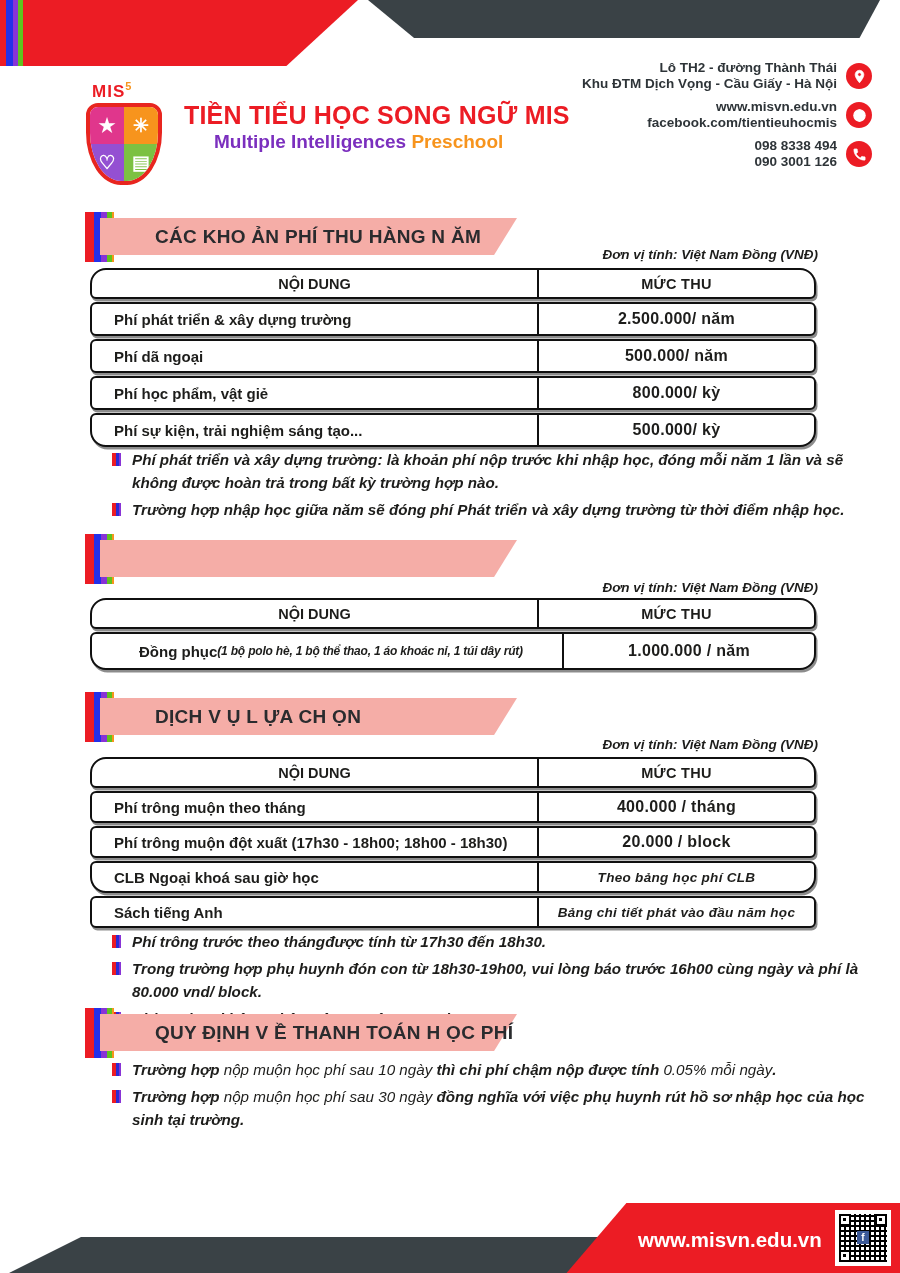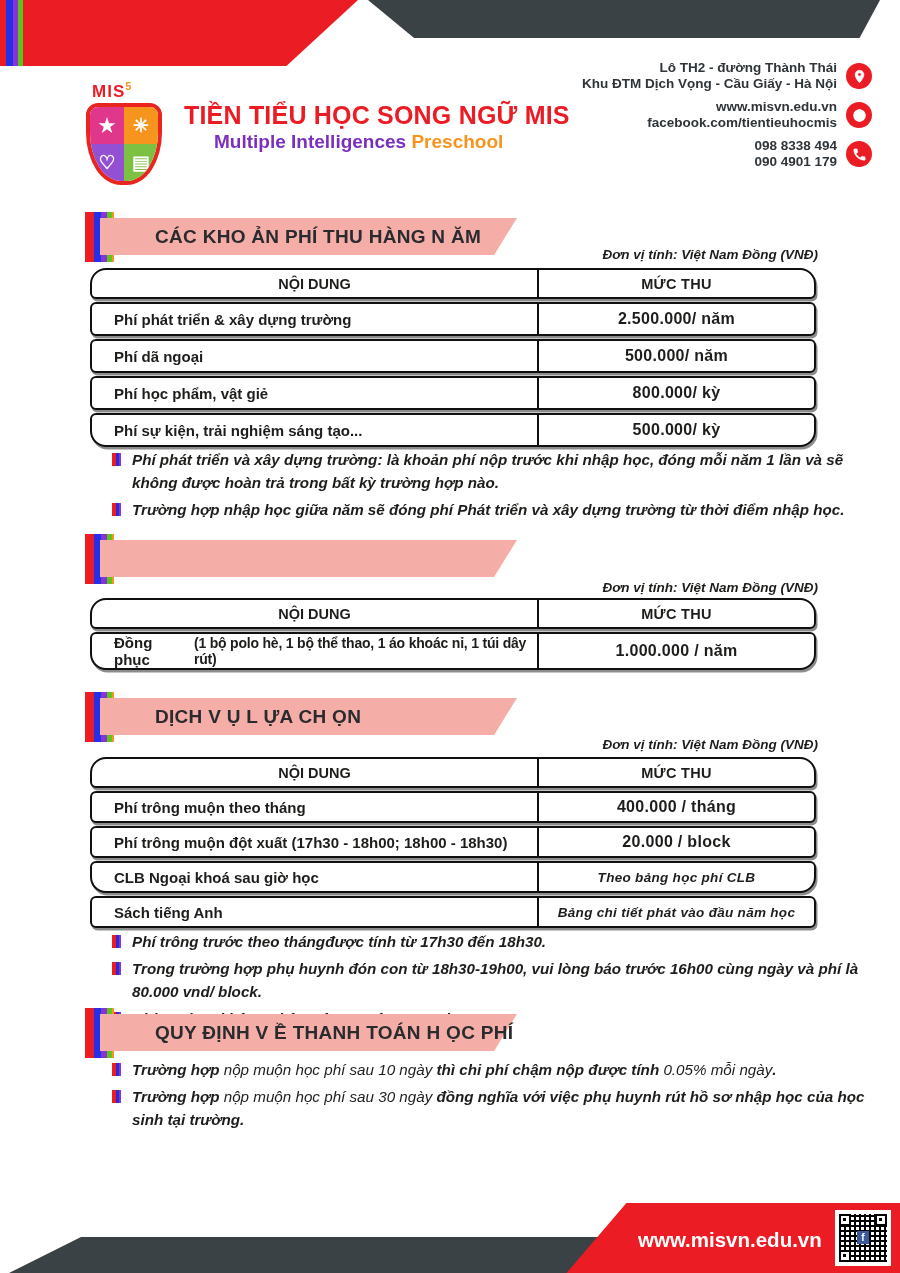--- a/index.html
+++ b/index.html
@@ -61,23 +61,23 @@
   .row{display:flex; border:2.5px solid #101010; border-radius:6px; margin-bottom:3px;
        background:#fff; box-shadow:1.5px 2.5px 0 rgba(0,0,0,0.45); overflow:hidden;}
   .row.hdr{border-radius:16px 16px 6px 6px; height:31px;}
   .row.last{border-radius:6px 6px 16px 16px;}
   .cell-name{flex:0 0 447px; border-right:2.5px solid #101010; display:flex; align-items:center;
              padding-left:22px; font-weight:700; font-size:15px;}
   .cell-val{flex:1; display:flex; align-items:center; justify-content:center;
             font-weight:700; font-size:16px; letter-spacing:0.3px; text-align:center;}
   .hdr .cell-name{justify-content:center; padding-left:0; font-size:14.5px;}
   .hdr .cell-val{font-size:14.5px;}
-  .h33{height:34px;} .h36{height:38px;} .h31{height:32px;}
+  .h33{height:34px;} .h36{height:38px;padding-left:25px;} .h31{height:32px;}
   .val-italic{font-style:italic; font-weight:700; font-size:13.5px;}
-  .row-detail{font-weight:700; font-size:14px; margin-left:5px; letter-spacing:-0.2px;}
+  .row-detail{font-style:italic; font-weight:700; font-size:12px; letter-spacing:-0.2px;}
 
   
   .notes{position:absolute; left:112px; width:758px; display:flex; flex-direction:column; gap:4px;}
   .note{display:flex; gap:11px; font-style:italic; font-size:15.2px; font-weight:600;
         line-height:23px; color:var(--ink);}
   .bullet{flex:0 0 9px; height:13px; margin-top:5px;
           background:linear-gradient(90deg,var(--red) 0 45%,#2B2BD5 45% 78%,var(--violet) 78% 100%);}
   .lead{font-weight:800;} .bseg{font-weight:400;}
 
   
@@ -144,21 +144,21 @@
         <svg viewBox="0 0 24 24" fill="none" stroke-width="2">
             <circle cx="12" cy="12" r="9"></circle>
             <ellipse cx="12" cy="12" rx="4" ry="9"></ellipse>
             <path d="M3 12h18M5 6.5h14M5 17.5h14"></path>
           </svg>
       </div>
     </div>
     <div class="c-row">
       <div class="c-text">
         <div>098 8338 494</div>
-        <div>090 4901 179</div>
+        <div>090 3001 126</div>
       </div>
       <div class="c-icon">
         <svg viewBox="0 0 24 24">
             <path d="M6.6 10.8c1.4 2.8 3.8 5.1 6.6 6.6l2.2-2.2c.3-.3.7-.4 1-.2 1.1.4 2.3.6 3.6.6.6 0 1 .4 1 1V20c0 .6-.4 1-1 1C10.6 21 3 13.4 3 4c0-.6.4-1 1-1h3.5c.6 0 1 .4 1 1 0 1.2.2 2.4.6 3.6.1.3 0 .7-.2 1l-2.3 2.2z"></path>
           </svg>
       </div>
     </div>
   </div>
 
   <div class="section-head" style="top:212px">

